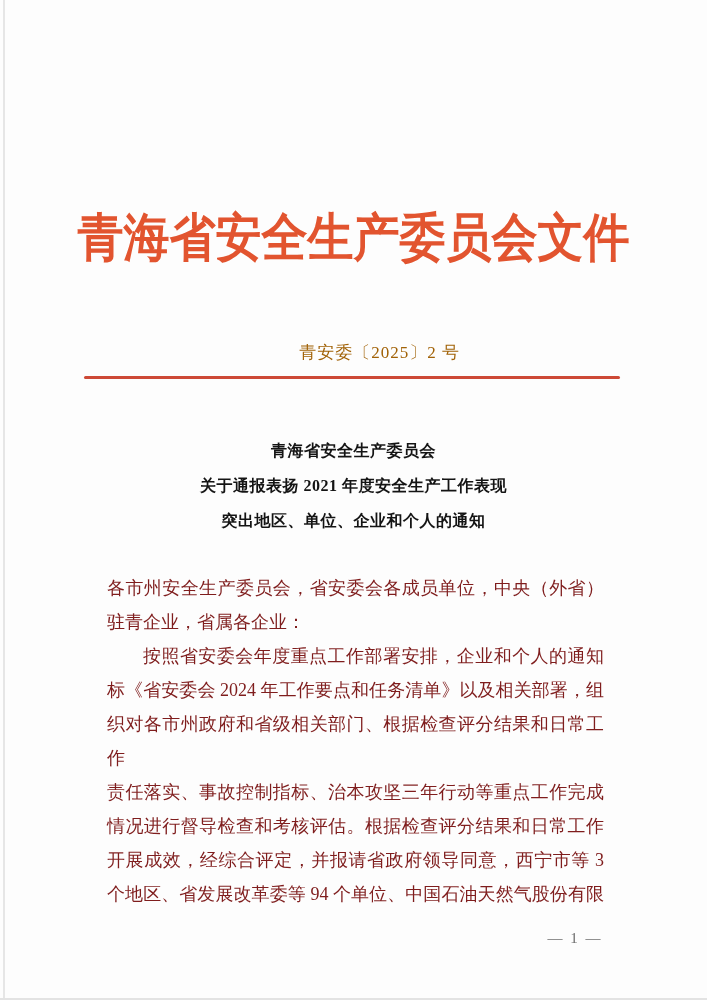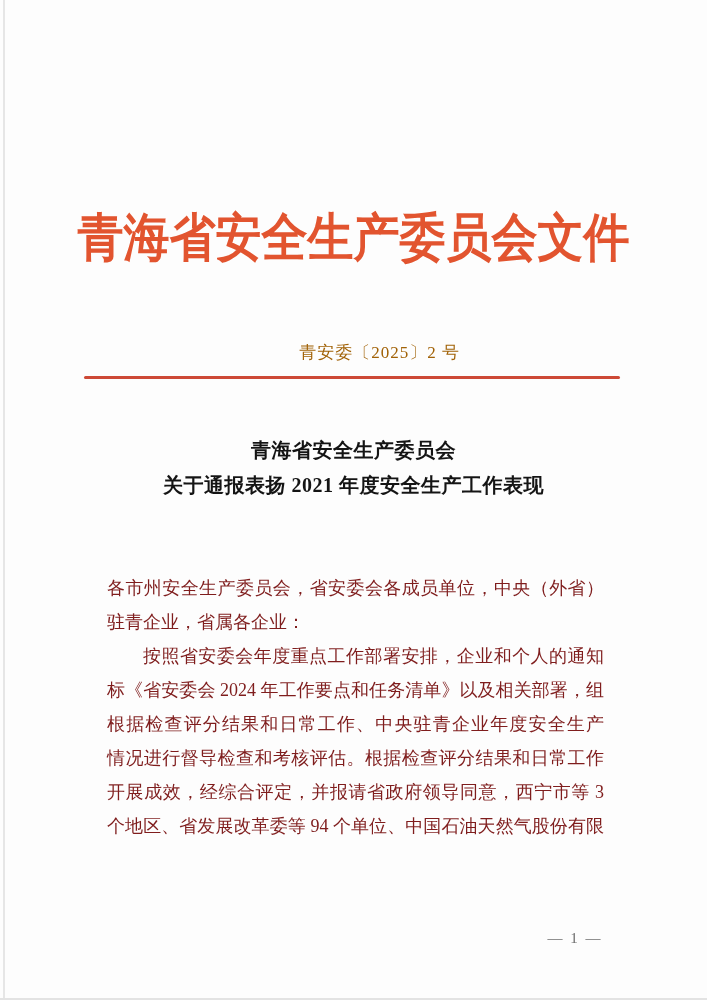--- a/index.html
+++ b/index.html
@@ -46,21 +46,21 @@
   }
   .divider {
     position: absolute; top: 376px; left: 84px;
     width: 536px; height: 3px;
     border-radius: 2px;
   }
   .title {
     position: absolute; top: 433px; left: 0;
     width: 100%;
     text-align: center;
-    font-size: 20px;
+    font-size: 16px;
     font-weight: bold;
     color: #141414;
     line-height: 35px;
     letter-spacing: 0.5px;
   }
   .doc-body {
     position: absolute; top: 571px; left: 107px;
     width: 497px;
     font-size: 18px;
     color: #7f1d1d;
@@ -87,27 +87,29 @@
 
   <div class="letterhead" style="color: rgb(226, 84, 47);">青海省安全生产委员会文件</div>
 
   <div class="doc-number">青安委〔2025〕2 号</div>
 
   <div class="divider" style="background: rgb(205, 73, 54);"></div>
 
   <div class="title">
     <div>青海省安全生产委员会</div>
     <div>关于通报表扬 2021 年度安全生产工作表现</div>
+    <div>突出地区、单位、企业和个人的通知</div>
   </div>
 
   <div class="doc-body">
     <div class="bl j">各市州安全生产委员会，省安委会各成员单位，中央（外省）</div>
     <div class="bl">驻青企业，省属各企业：</div>
     <div class="bl j indent">按照省安委会年度重点工作部署安排，企业和个人的通知</div>
     <div class="bl j">标《省安委会 2024 年工作要点和任务清单》以及相关部署，组</div>
-    <div class="bl j">根据检查评分结果和日常工作、中央驻青企业年度安全生产</div>
+    <div class="bl j">织对各市州政府和省级相关部门、根据检查评分结果和日常工作</div>
+    <div class="bl j">责任落实、事故控制指标、治本攻坚三年行动等重点工作完成</div>
     <div class="bl j">情况进行督导检查和考核评估。根据检查评分结果和日常工作</div>
     <div class="bl j">开展成效，经综合评定，并报请省政府领导同意，西宁市等 3</div>
     <div class="bl j">个地区、省发展改革委等 94 个单位、中国石油天然气股份有限</div>
   </div>
 
   <div class="pagenum">— 1 —</div>
 </div>
 
 </body></html>

